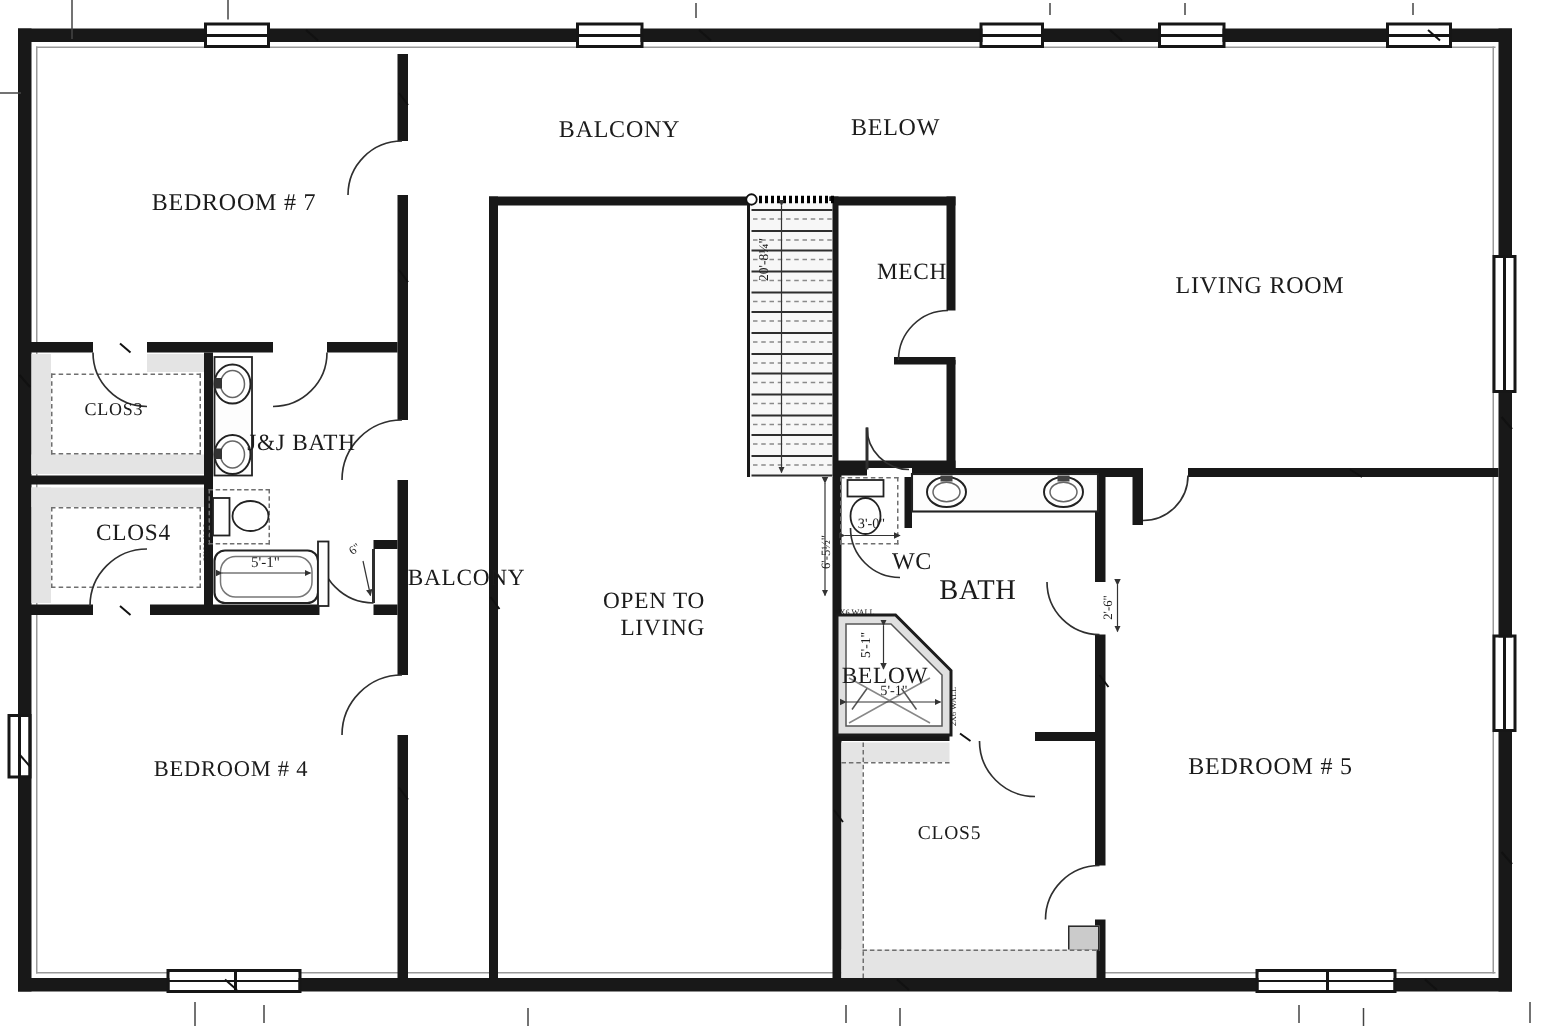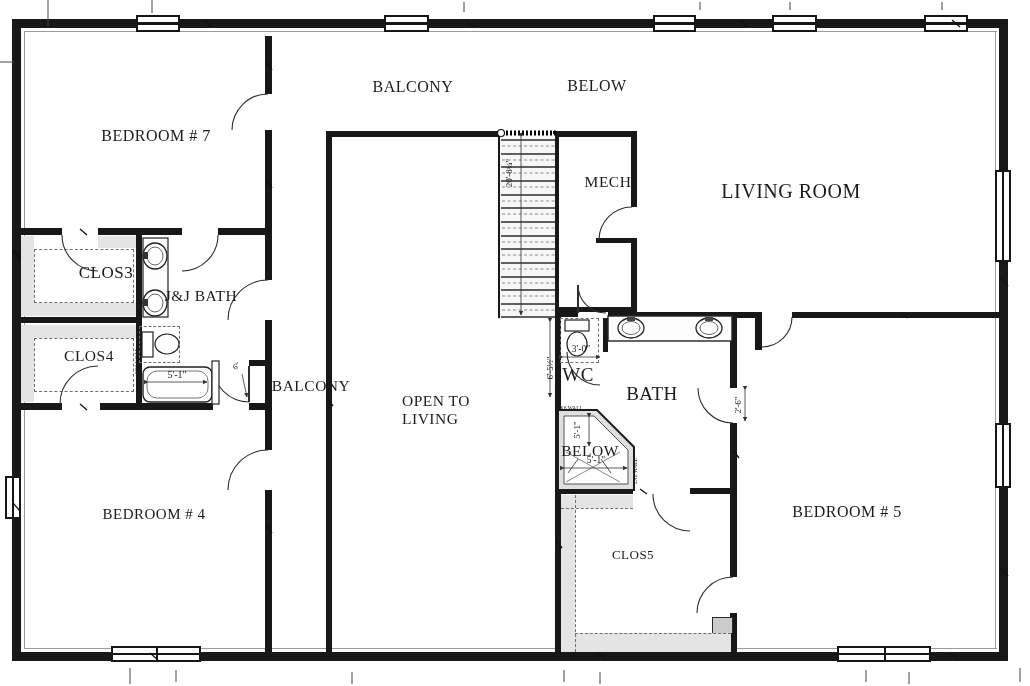--- a/index.html
+++ b/index.html
@@ -264,29 +264,29 @@
       <text transform="translate(139,361) rotate(-90)" font-size="5.5" text-anchor="middle">2X6 WALL</text>
       <text x="570" y="410" font-size="5.5" text-anchor="middle">2X6 WALL</text>
       <text transform="translate(637,471) rotate(-90)" font-size="5.5" text-anchor="middle">2X6 WALL</text>
     </g>
   </svg>
 
   <div class="lbl" style="left:156px;top:136px;font-size:16px">BEDROOM # 7</div>
   <div class="lbl" style="left:413px;top:87px;font-size:16px">BALCONY</div>
   <div class="lbl" style="left:597px;top:86px;font-size:16px">BELOW</div>
   <div class="lbl" style="left:608px;top:182px;font-size:15.5px">MECH</div>
-  <div class="lbl" style="left:791px;top:191px;font-size:20px">LIVING ROOM</div>
-  <div class="lbl" style="left:106px;top:273px;font-size:17px">CLOS3</div>
+  <div class="lbl" style="left:840px;top:191px;font-size:16px">LIVING ROOM</div>
+  <div class="lbl" style="left:76px;top:273px;font-size:12px">CLOS3</div>
   <div class="lbl" style="left:201px;top:296px;font-size:15.5px">J&amp;J BATH</div>
   <div class="lbl" style="left:89px;top:356px;font-size:15.5px">CLOS4</div>
   <div class="lbl" style="left:311px;top:386px;font-size:15.5px">BALCONY</div>
-  <div class="lbl" style="left:436px;top:410px;font-size:15.5px;text-align:left">
+  <div class="lbl" style="left:436px;top:410px;font-size:15.5px;text-align:right">
     <div>OPEN TO</div>
     <div>LIVING</div>
   </div>
-  <div class="lbl" style="left:578px;top:375px;font-size:19px">WC</div>
+  <div class="lbl" style="left:608px;top:375px;font-size:16px">WC</div>
   <div class="lbl" style="left:652px;top:394px;font-size:19px">BATH</div>
   <div class="lbl" style="left:590px;top:451px;font-size:15.5px">BELOW</div>
   <div class="lbl" style="left:633px;top:555px;font-size:13px">CLOS5</div>
   <div class="lbl" style="left:154px;top:514px;font-size:15px">BEDROOM # 4</div>
   <div class="lbl" style="left:847px;top:512px;font-size:16px">BEDROOM # 5</div>
 
 </div>
 
 </body></html>

